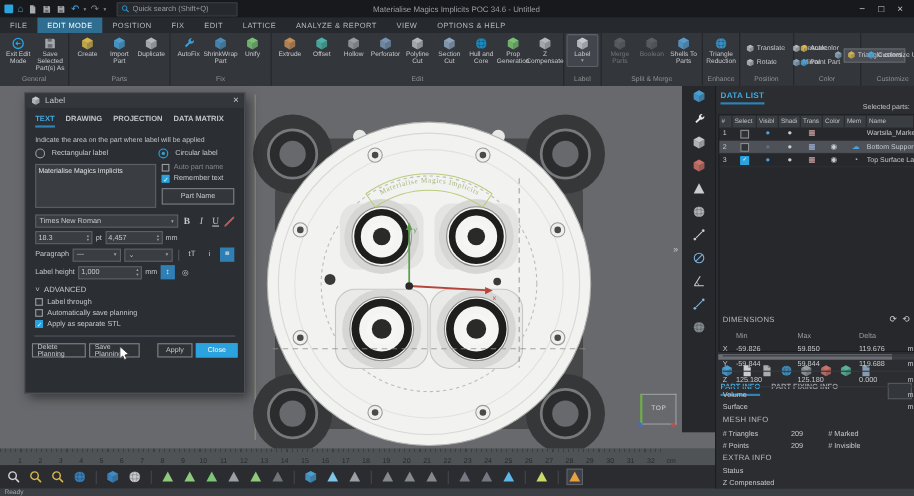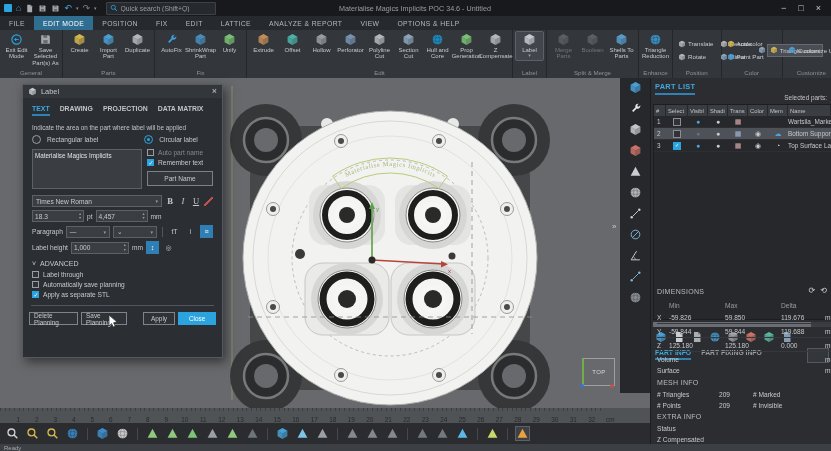--- a/index.html
+++ b/index.html
@@ -1088,21 +1088,21 @@
         </svg>
       </span>
 
   </div>
 
   <div class="statusbar">
     <span>Ready</span>
   </div>
 
   <div class="panel">
-    <span class="pl-title">PART LIST</span>
+    <span class="pl-title">DATA LIST</span>
     <span class="selparts">Selected parts:</span>
 
     <div class="plbox">
       <div class="plh">
         <span>#</span>
           <span>Select</span>
           <span>Visibl</span>
           <span>Shadi</span>
           <span>Trans</span>
           <span>Color</span>

